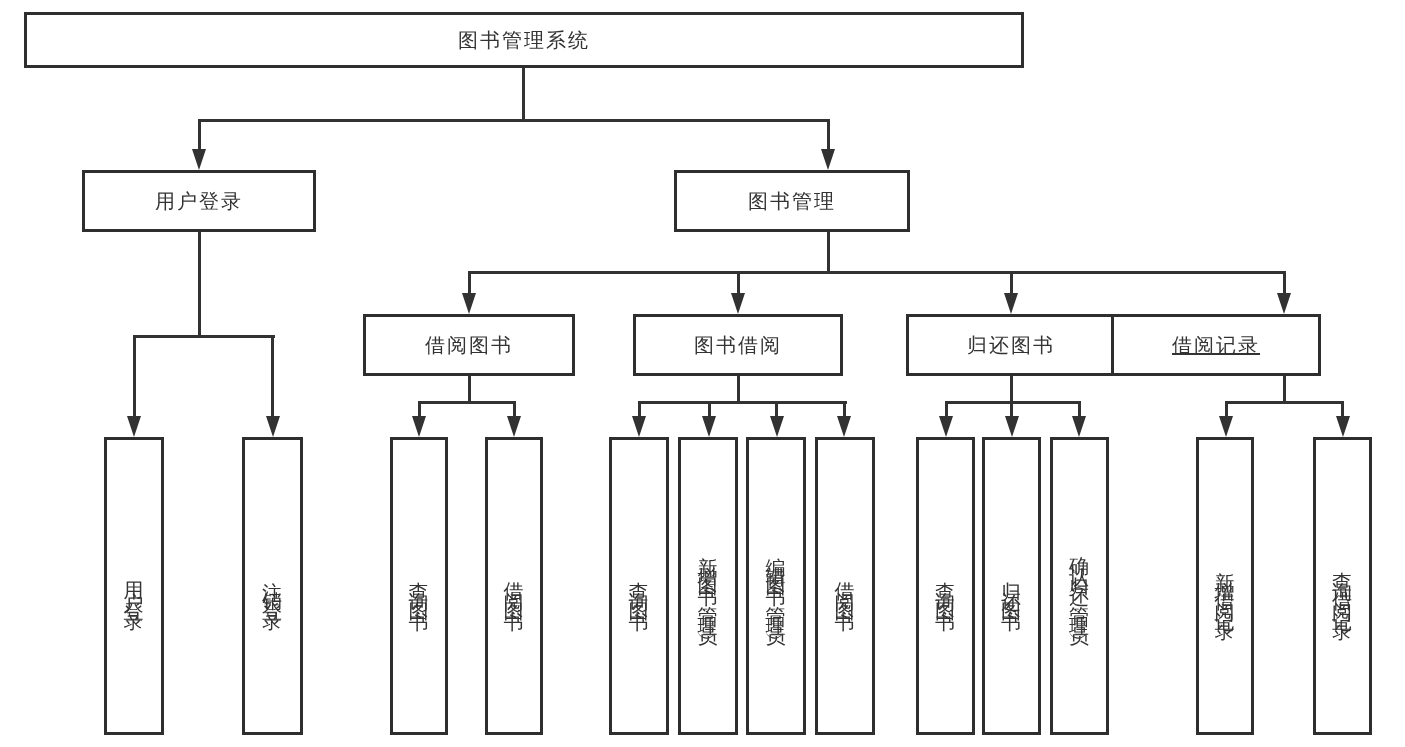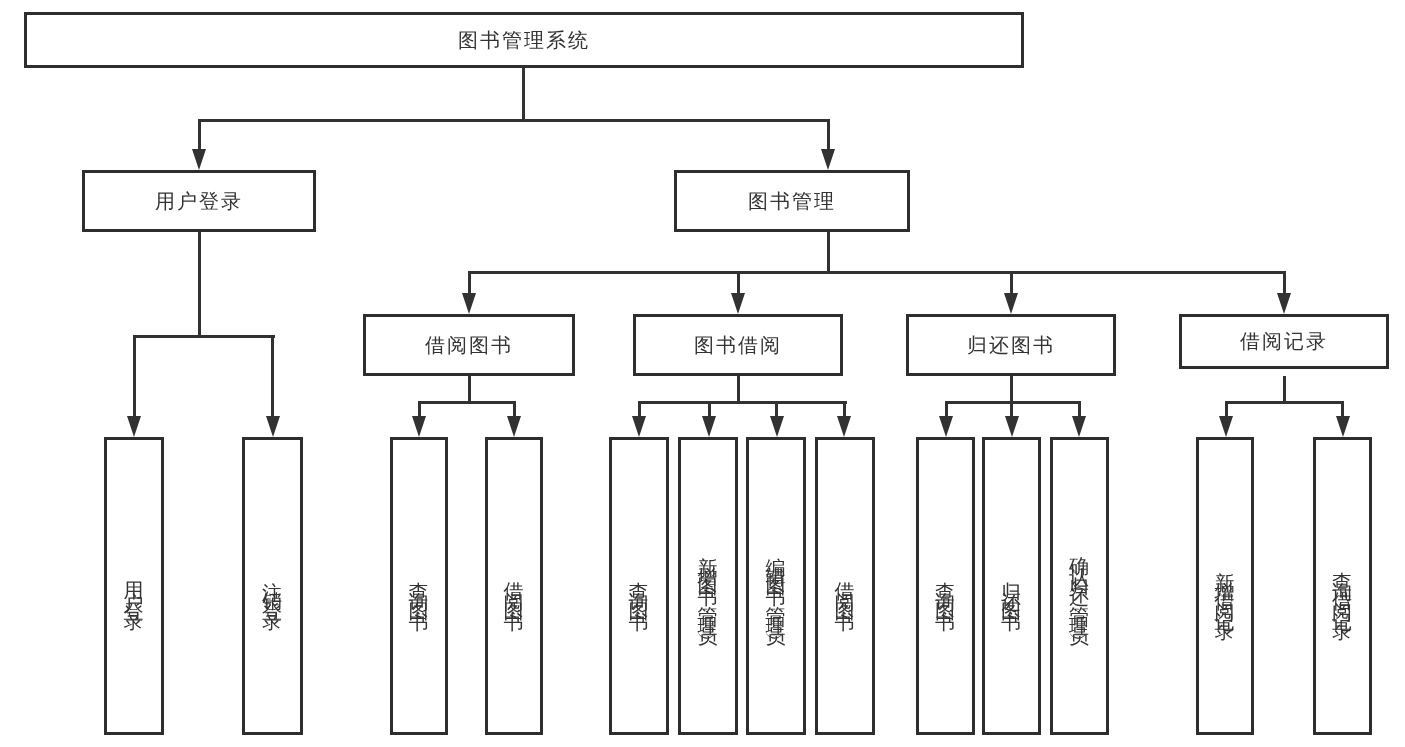--- a/index.html
+++ b/index.html
@@ -86,21 +86,21 @@
   <div class="line vl" style="left:1009.5px; top:271px; height:24px;"></div>
   <div class="line vl" style="left:1282.5px; top:271px; height:24px;"></div>
   <div class="arrow" style="left:462px; top:293px;"></div>
   <div class="arrow" style="left:731px; top:293px;"></div>
   <div class="arrow" style="left:1004px; top:293px;"></div>
   <div class="arrow" style="left:1277px; top:293px;"></div>
 
   <div class="box h" style="left:363px; top:314px; width:212px; height:62px;">借阅图书</div>
   <div class="box h" style="left:633px; top:314px; width:210px; height:62px;">图书借阅</div>
   <div class="box h" style="left:906px; top:314px; width:210px; height:62px;">归还图书</div>
-  <div class="box h" style="left:1179px; top:314px; width:210px; height:55px;">借阅记录</div>
+  <div class="box h" style="left:1111px; top:314px; width:210px; height:62px;text-decoration:underline;">借阅记录</div>
 
   <div class="line vl" style="left:467.5px; top:376px; height:28px;"></div>
   <div class="line hl" style="left:417.5px; top:401px; width:98px;"></div>
   <div class="line vl" style="left:417.5px; top:401px; height:18px;"></div>
   <div class="line vl" style="left:512.5px; top:401px; height:18px;"></div>
   <div class="arrow" style="left:412px; top:416px;"></div>
   <div class="arrow" style="left:507px; top:416px;"></div>
 
   <div class="line vl" style="left:736.5px; top:376px; height:28px;"></div>
   <div class="line hl" style="left:637.5px; top:401px; width:209px;"></div>

